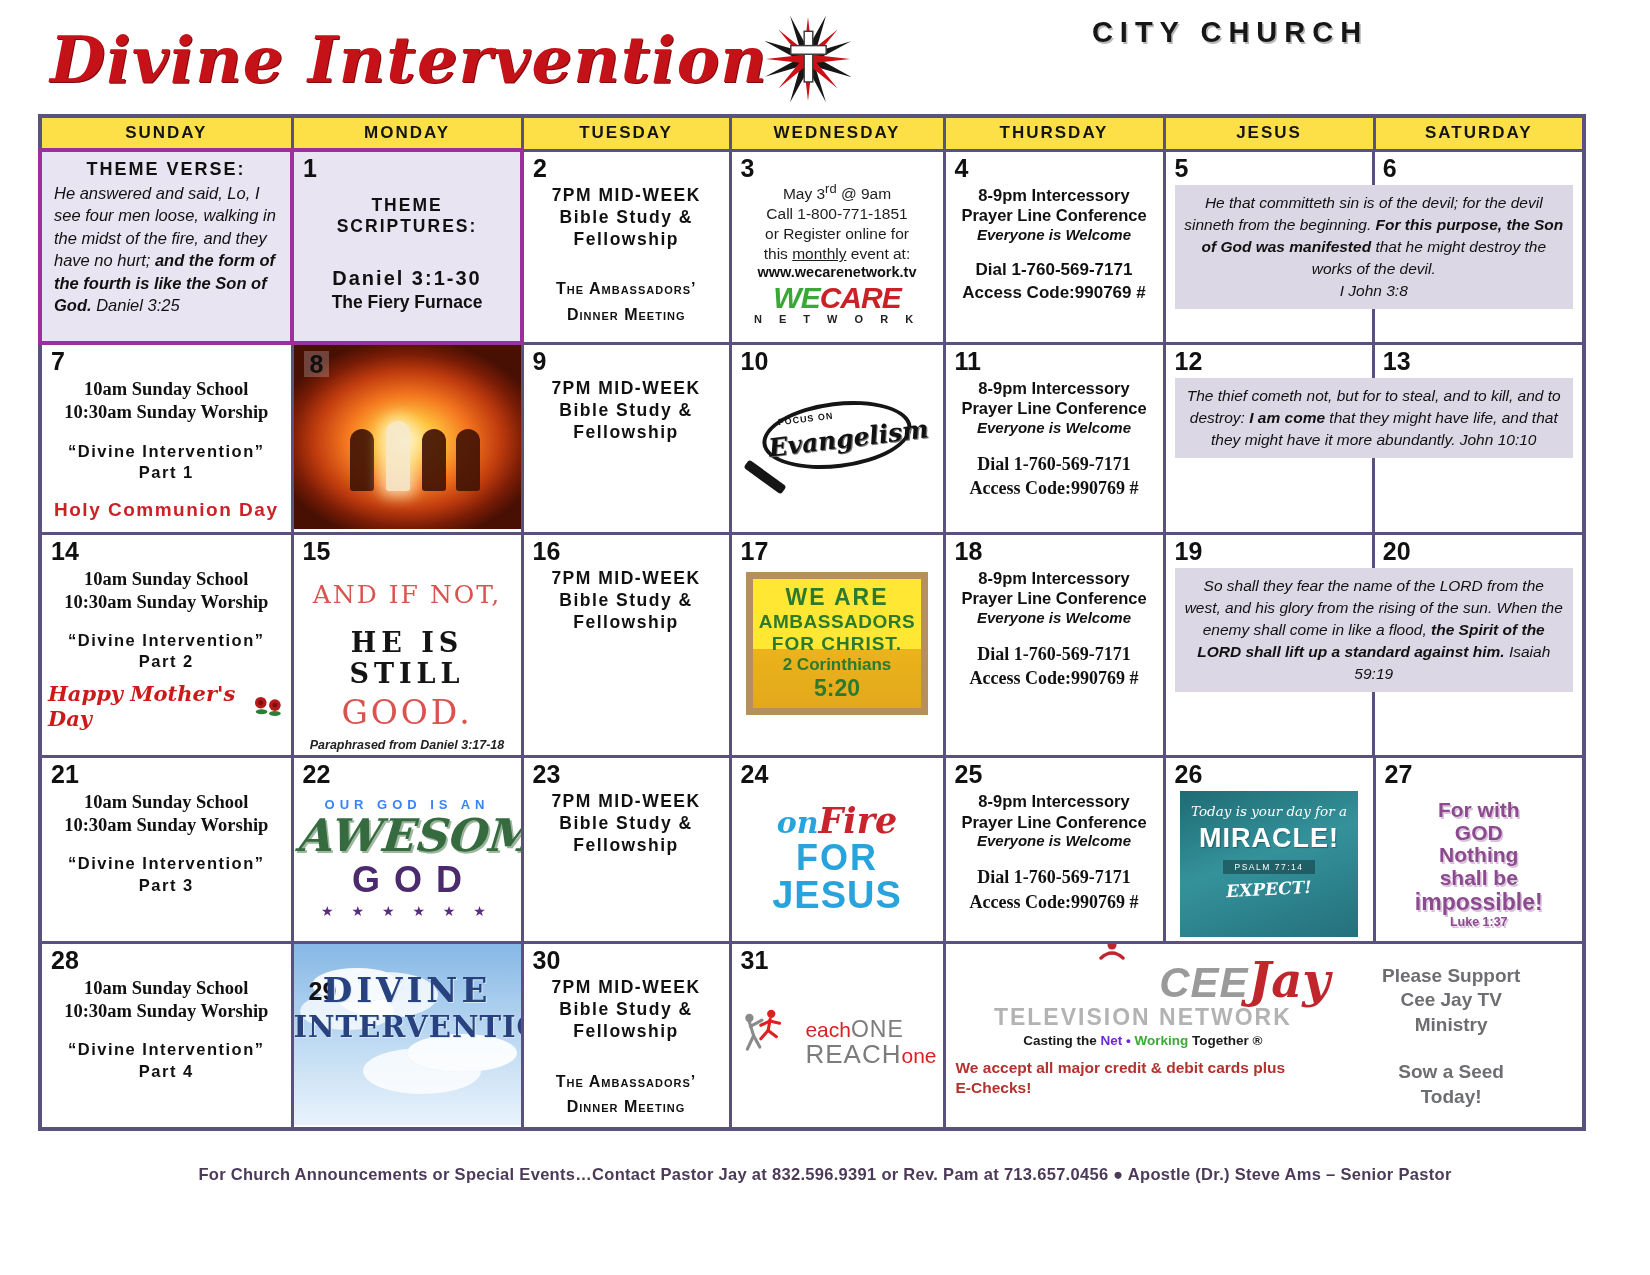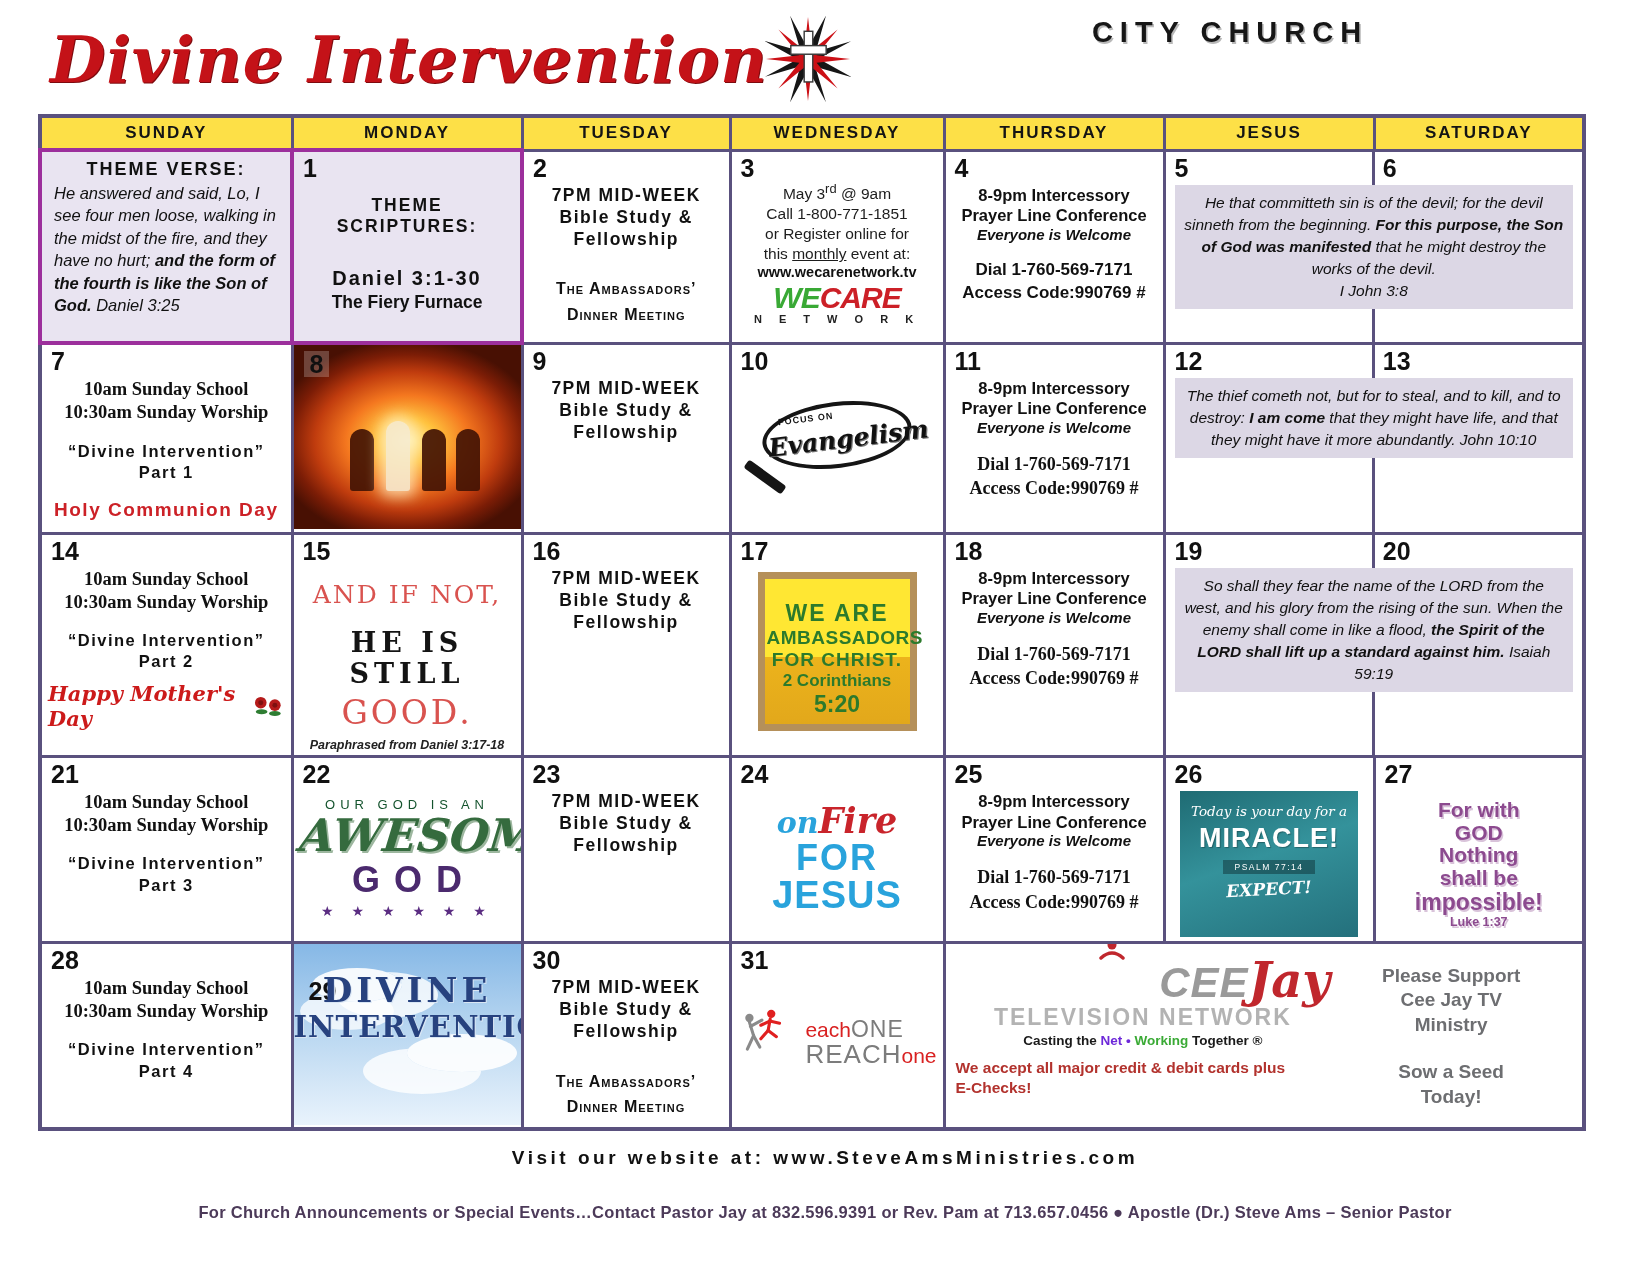--- a/index.html
+++ b/index.html
@@ -81,27 +81,27 @@
   .ev-word { position:absolute; left:24px; top:36px; width:160px; font-family:"DejaVu Serif", serif; font-style:italic; font-weight:bold; font-size:25px; transform:rotate(-7deg); text-shadow:1px 1px 0 #777; }
 
   
   .ain { text-align:center; font-family:"DejaVu Serif", serif; margin-top:16px; }
   .ain-1 { color:#d9534f; font-size:25px; letter-spacing:2px; margin-top:8px; }
   .ain-2 { color:#141414; font-weight:bold; font-size:27px; letter-spacing:5px; margin-top:18px; }
   .ain-3 { color:#d9534f; font-size:33px; letter-spacing:3px; margin-top:4px; }
   .ain-credit { font-family:"Liberation Sans", sans-serif; font-style:italic; font-weight:bold; font-size:12.5px; margin-top:6px; color:#222; }
 
   
-  .sign { width:159px; margin:8px auto 0 auto; border:7px solid #b5905a; background:linear-gradient(180deg,#ffe733 0%, #ffe733 54%, #ecb31c 54%, #e2a81b 100%); padding:21px 2px 6px 2px; text-align:center; color:#2c7a2c; font-weight:bold; }
+  .sign { width:182px; margin:8px auto 0 auto; border:7px solid #b5905a; background:linear-gradient(180deg,#ffe733 0%, #ffe733 54%, #ecb31c 54%, #e2a81b 100%); padding:5px 2px 6px 2px; text-align:center; color:#2c7a2c; font-weight:bold; }
   .sg1 { font-size:23px; letter-spacing:2px; } .sg2 { font-size:19px; letter-spacing:.5px; }
   .sg3 { font-size:19px; letter-spacing:1px; } .sg4 { font-size:17px; } .sg5 { font-size:23px; }
 
   
   .ag { text-align:center; margin-top:10px; }
-  .ag-top { color:#14532d; font-weight:normal; font-size:13px; letter-spacing:5px; }
+  .ag-top { color:#3b82f6; font-weight:bold; font-size:13px; letter-spacing:5px; }
   .ag-main { color:#356b3e; font-family:"DejaVu Serif", serif; font-style:italic; font-weight:bold; font-size:45px; line-height:1.05; transform:skewX(-6deg); text-shadow:2px 2px 0 #9db79f; }
   .ag-god { color:#4b2a6e; font-weight:bold; font-size:36px; letter-spacing:14px; line-height:1.15; text-indent:14px; }
   .ag-stars { color:#5b2d82; font-size:14px; letter-spacing:7px; margin-top:2px; }
 
   
   .of { text-align:center; margin-top:16px; line-height:1.0; }
   .of-script { font-family:"DejaVu Serif", serif; font-style:italic; }
   .of-on { color:#29a3dc; font-size:30px; font-weight:bold; }
   .of-fire { color:#c9242b; font-size:35px; font-weight:bold; }
   .of-for { color:#29a3dc; font-weight:800; font-size:36px; letter-spacing:2px; margin-top:2px; }
@@ -553,19 +553,15 @@
               <div>Sow a Seed</div>
               <div>Today!</div>
             </div>
           </div>
         </div>
       </td>
     </tr>
   </tbody>
     </table>
 
-  <div class="visit">
-    <span>Visit our website at:</span>
-    <span>www.SteveAmsMinistries.com</span>
-  </div>
   <div class="contact">For Church Announcements or Special Events…Contact Pastor Jay at 832.596.9391 or Rev. Pam at 713.657.0456 ● Apostle (Dr.) Steve Ams – Senior Pastor</div>
 
 </div>
 
 </body></html>

